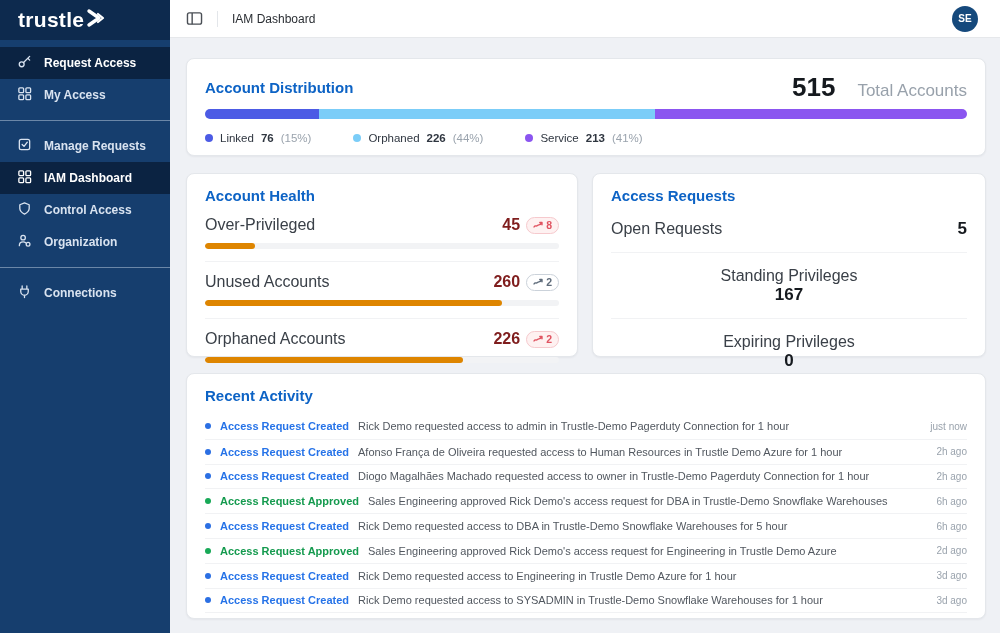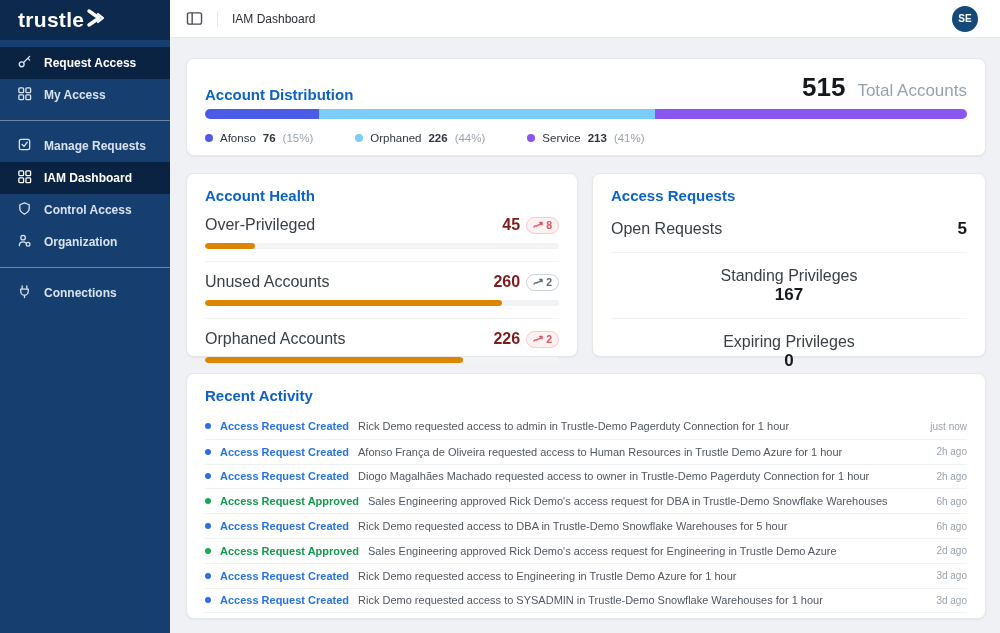--- a/index.html
+++ b/index.html
@@ -34,22 +34,22 @@
 
   
   .main { position:absolute; left:170px; top:38px; right:0; bottom:0;
     padding:20px 14px 0 16px; overflow:hidden; }
   .card { background:#fff; border:1px solid #E4E7EB; border-radius:8px;
     box-shadow:0 1px 2px rgba(16,24,40,.05); }
   .card-title { font-size:15px; font-weight:700; color:#0D63C5; }
 
   
   .card-dist { height:98px; padding:13px 18px 0; margin-bottom:17px; }
-  .dist-head { display:flex; justify-content:space-between; align-items:flex-end; }
-  .dist-total-wrap { display:flex; align-items:baseline; gap:12px; }
+  .dist-head { display:flex; justify-content:space-between; align-items:center; }
+  .dist-total-wrap { display:flex; align-items:baseline; gap:22px; }
   .dist-total { font-size:26px; font-weight:700; color:#15191E; }
   .dist-total-label { font-size:17px; color:#98A1AB; }
   .dist-bar { display:flex; height:10px; border-radius:6px; overflow:hidden; margin-top:6px; }
   .dist-seg { height:100%; }
   .legend { display:flex; gap:42px; margin-top:13px; }
   .legend-item { display:flex; align-items:center; gap:7px; font-size:11.5px; color:#2F3640; }
   .legend-dot { width:8px; height:8px; border-radius:50%; }
   .legend-val { font-weight:700; }
   .legend-pct { color:#9AA3AD; }
 
@@ -200,21 +200,21 @@
       </span>
     </div>
     <div class="dist-bar">
       <div class="dist-seg" style="width:15%;background:#4C5BE5"></div>
       <div class="dist-seg" style="width:44%;background:#7BCDF8"></div>
       <div class="dist-seg" style="width:41%;background:#8B55F0"></div>
     </div>
     <div class="legend">
       <span class="legend-item">
         <span class="legend-dot" style="background:#4C5BE5"></span>
-        <span>Afonso</span>
+        <span>Linked</span>
         <span class="legend-val">76</span>
         <span class="legend-pct">(15%)</span>
       </span>
       <span class="legend-item">
         <span class="legend-dot" style="background:#7BCDF8"></span>
         <span>Orphaned</span>
         <span class="legend-val">226</span>
         <span class="legend-pct">(44%)</span>
       </span>
       <span class="legend-item">

